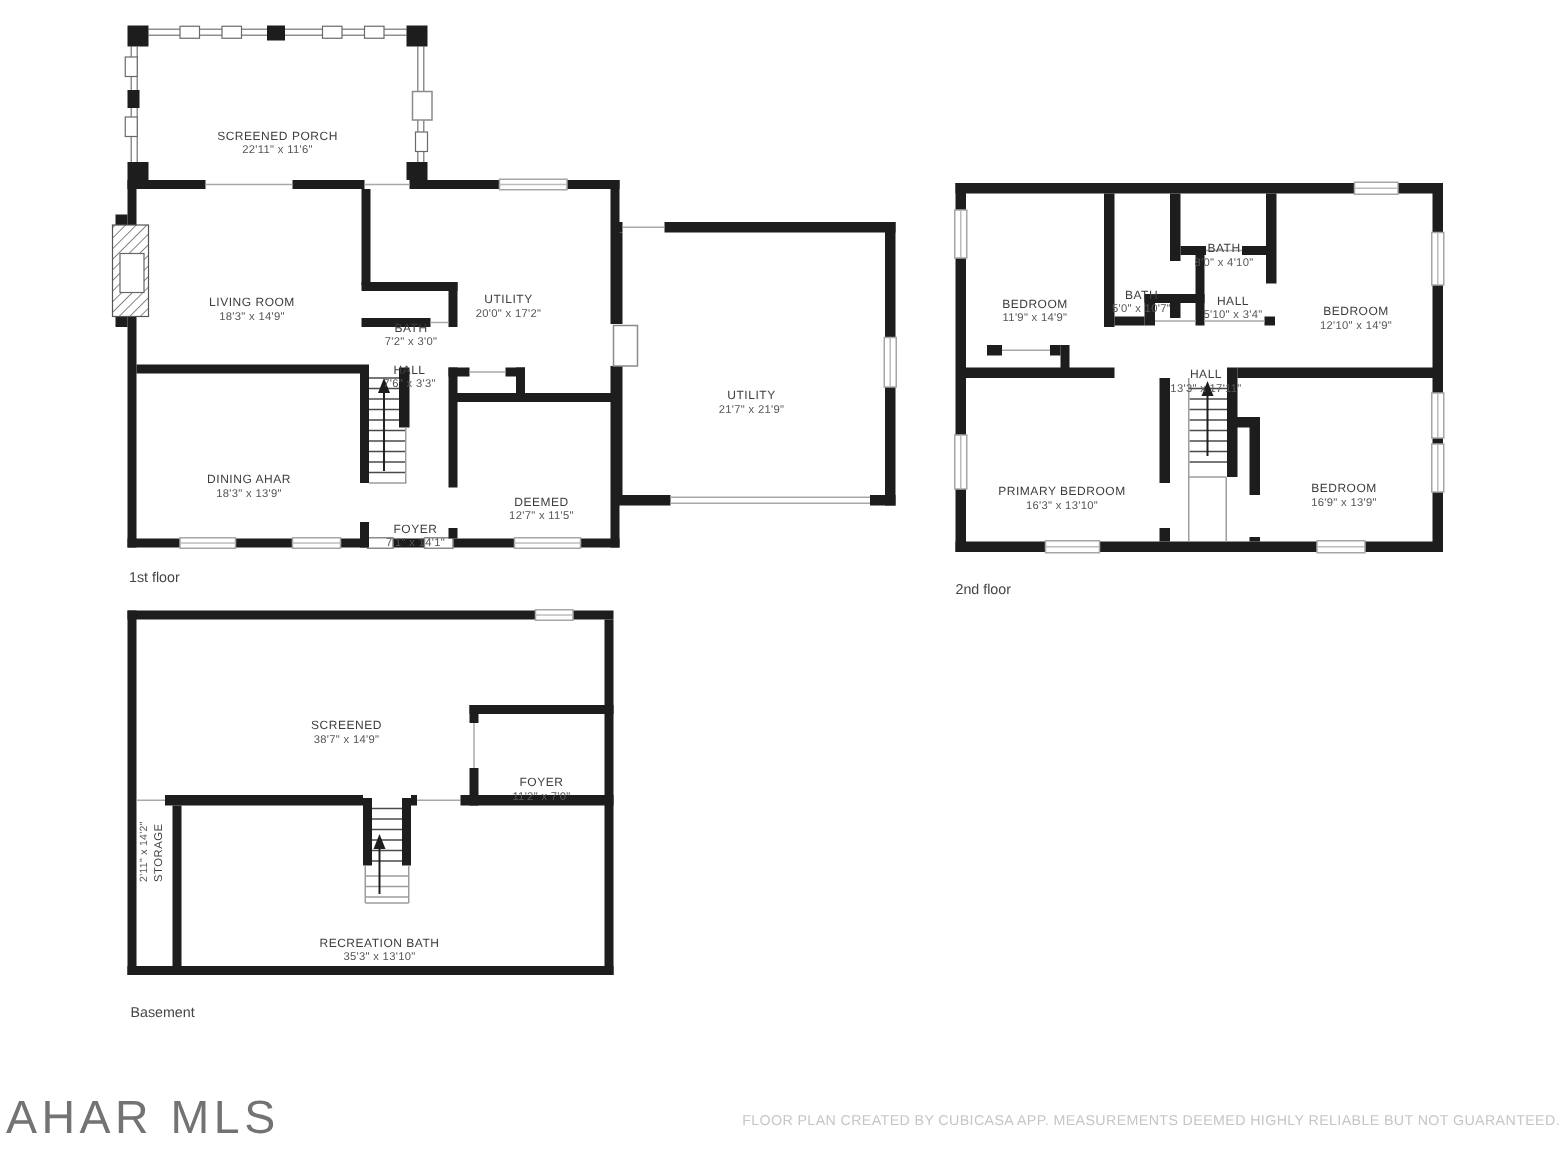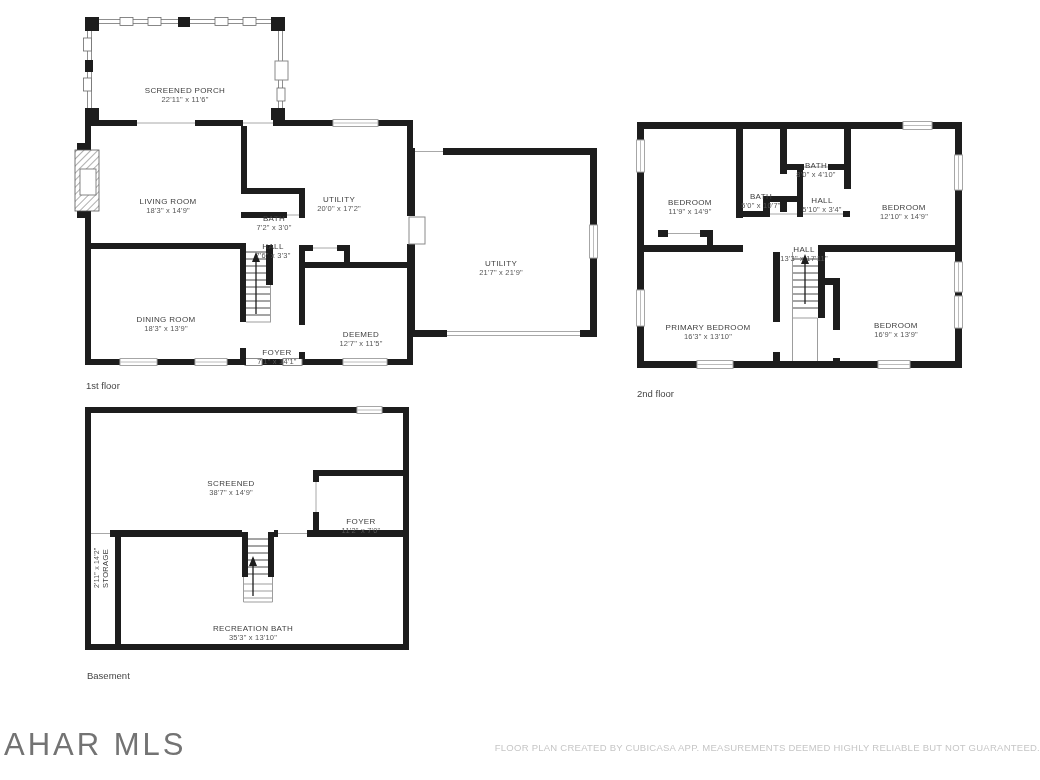--- a/index.html
+++ b/index.html
@@ -273,21 +273,21 @@
 </div>
 <div class="room-label" style="left:274px;top:194px">
   <div class="rn">BATH</div>
   <div class="rd">7'2" x 3'0"</div>
 </div>
 <div class="room-label" style="left:273px;top:222px">
   <div class="rn">HALL</div>
   <div class="rd">7'6" x 3'3"</div>
 </div>
 <div class="room-label" style="left:166px;top:295px">
-  <div class="rn">DINING ROOM</div>
+  <div class="rn">DINING AHAR</div>
   <div class="rd">18'3" x 13'9"</div>
 </div>
 <div class="room-label" style="left:277px;top:328px">
   <div class="rn">FOYER</div>
   <div class="rd">7'1" x 14'1"</div>
 </div>
 <div class="room-label" style="left:361px;top:310px">
   <div class="rn">DEEMED</div>
   <div class="rd">12'7" x 11'5"</div>
 </div>

